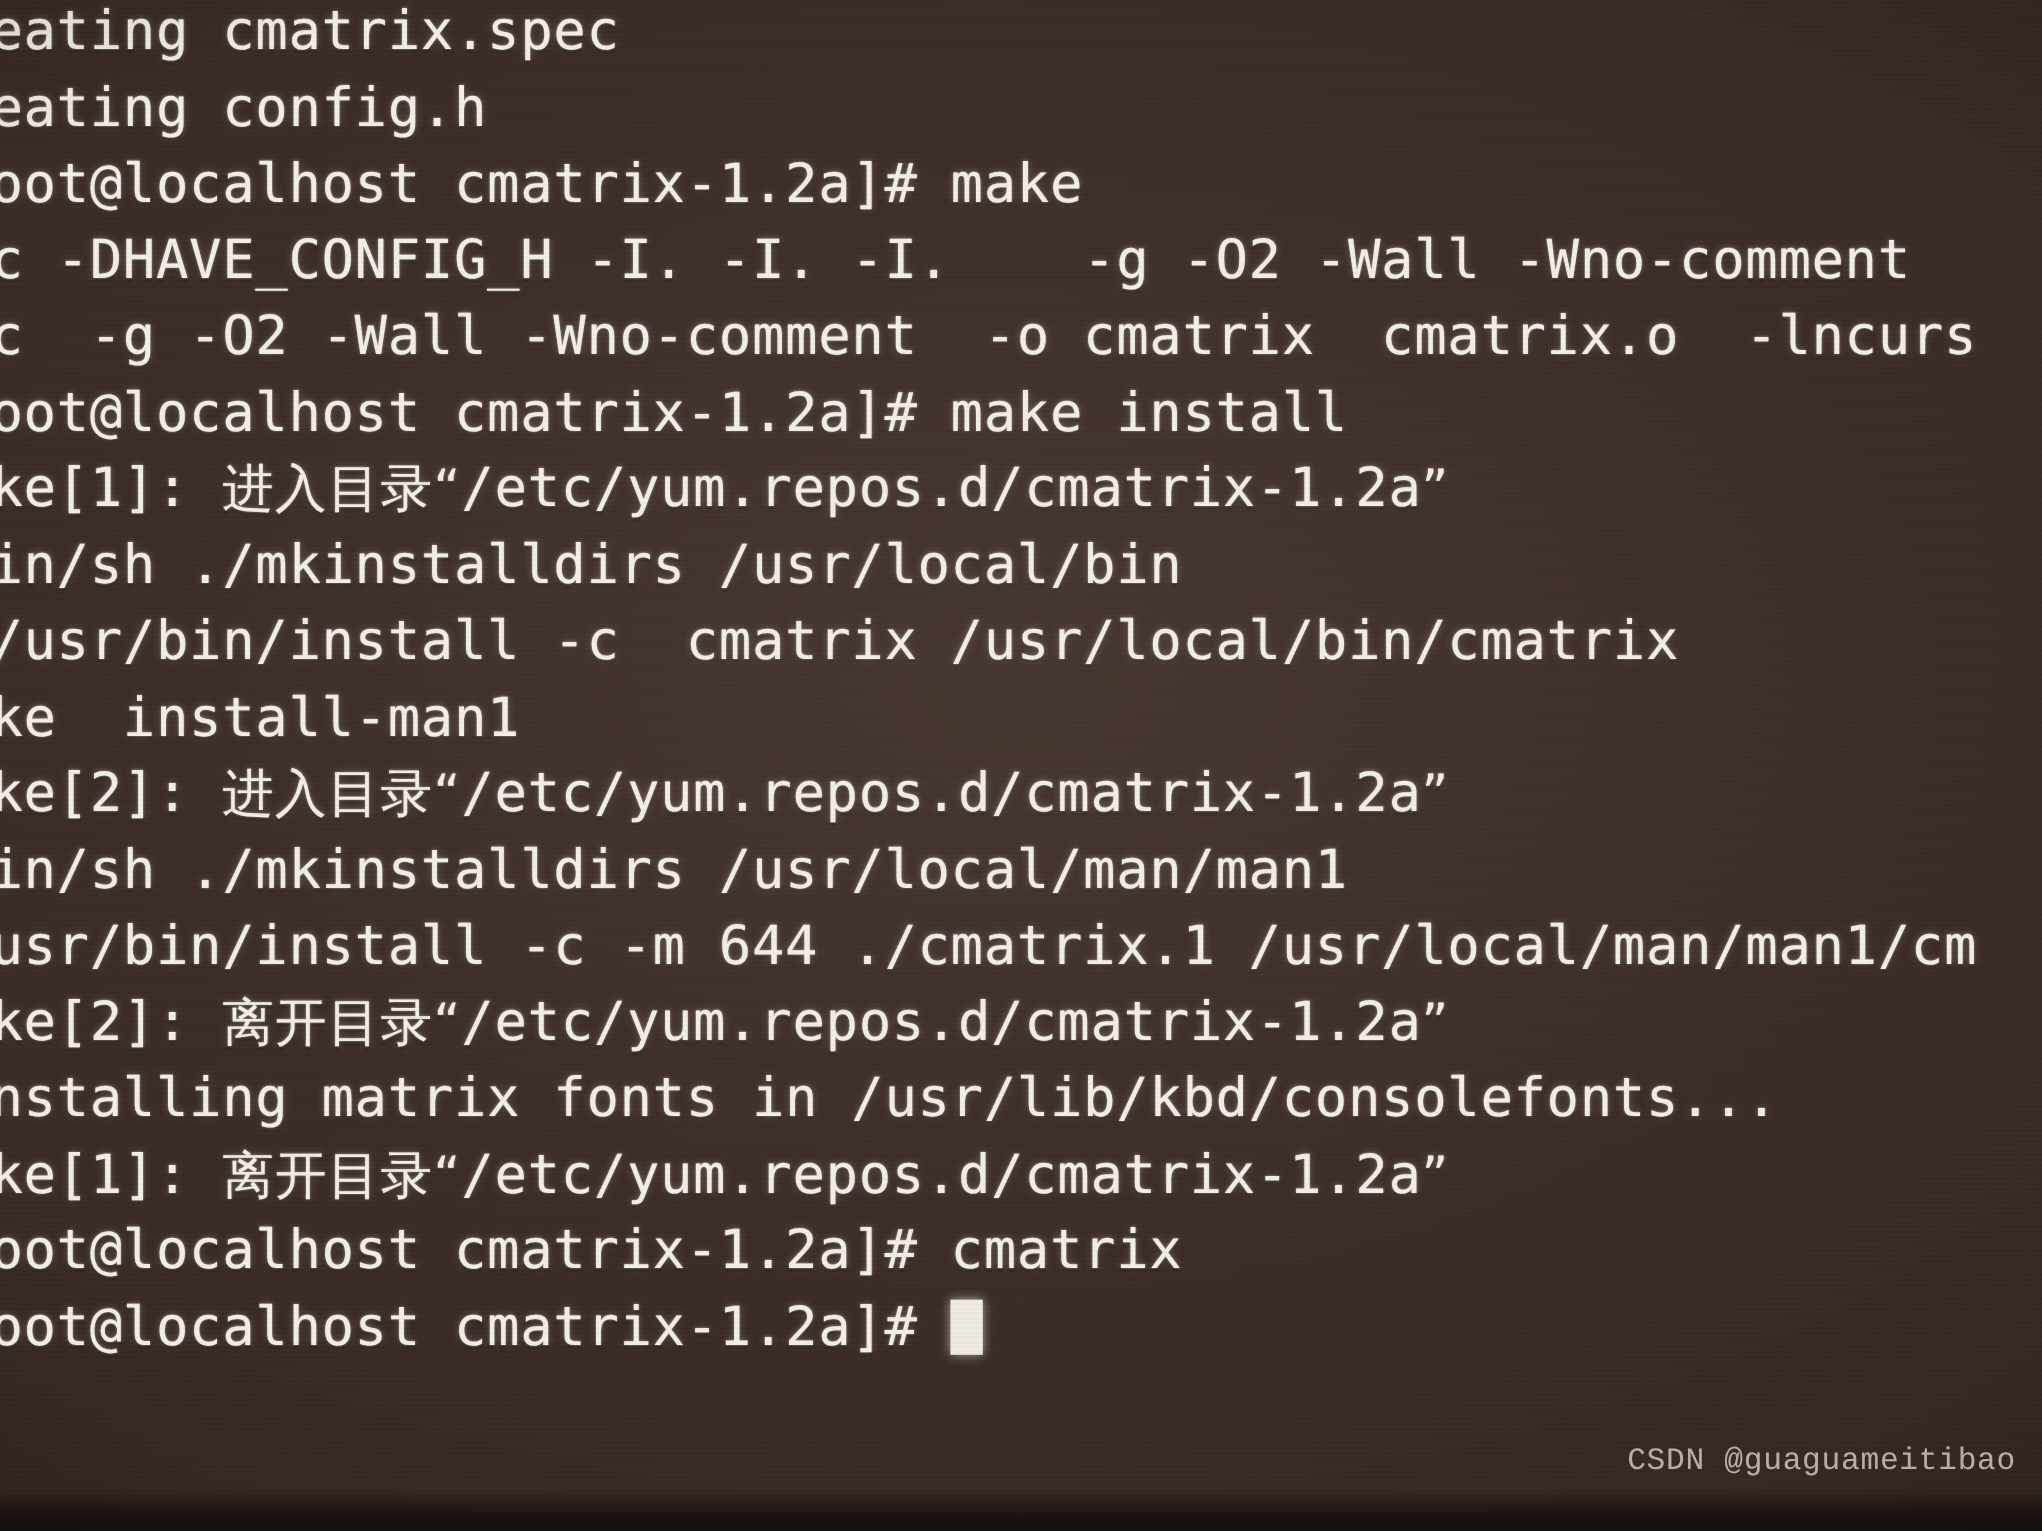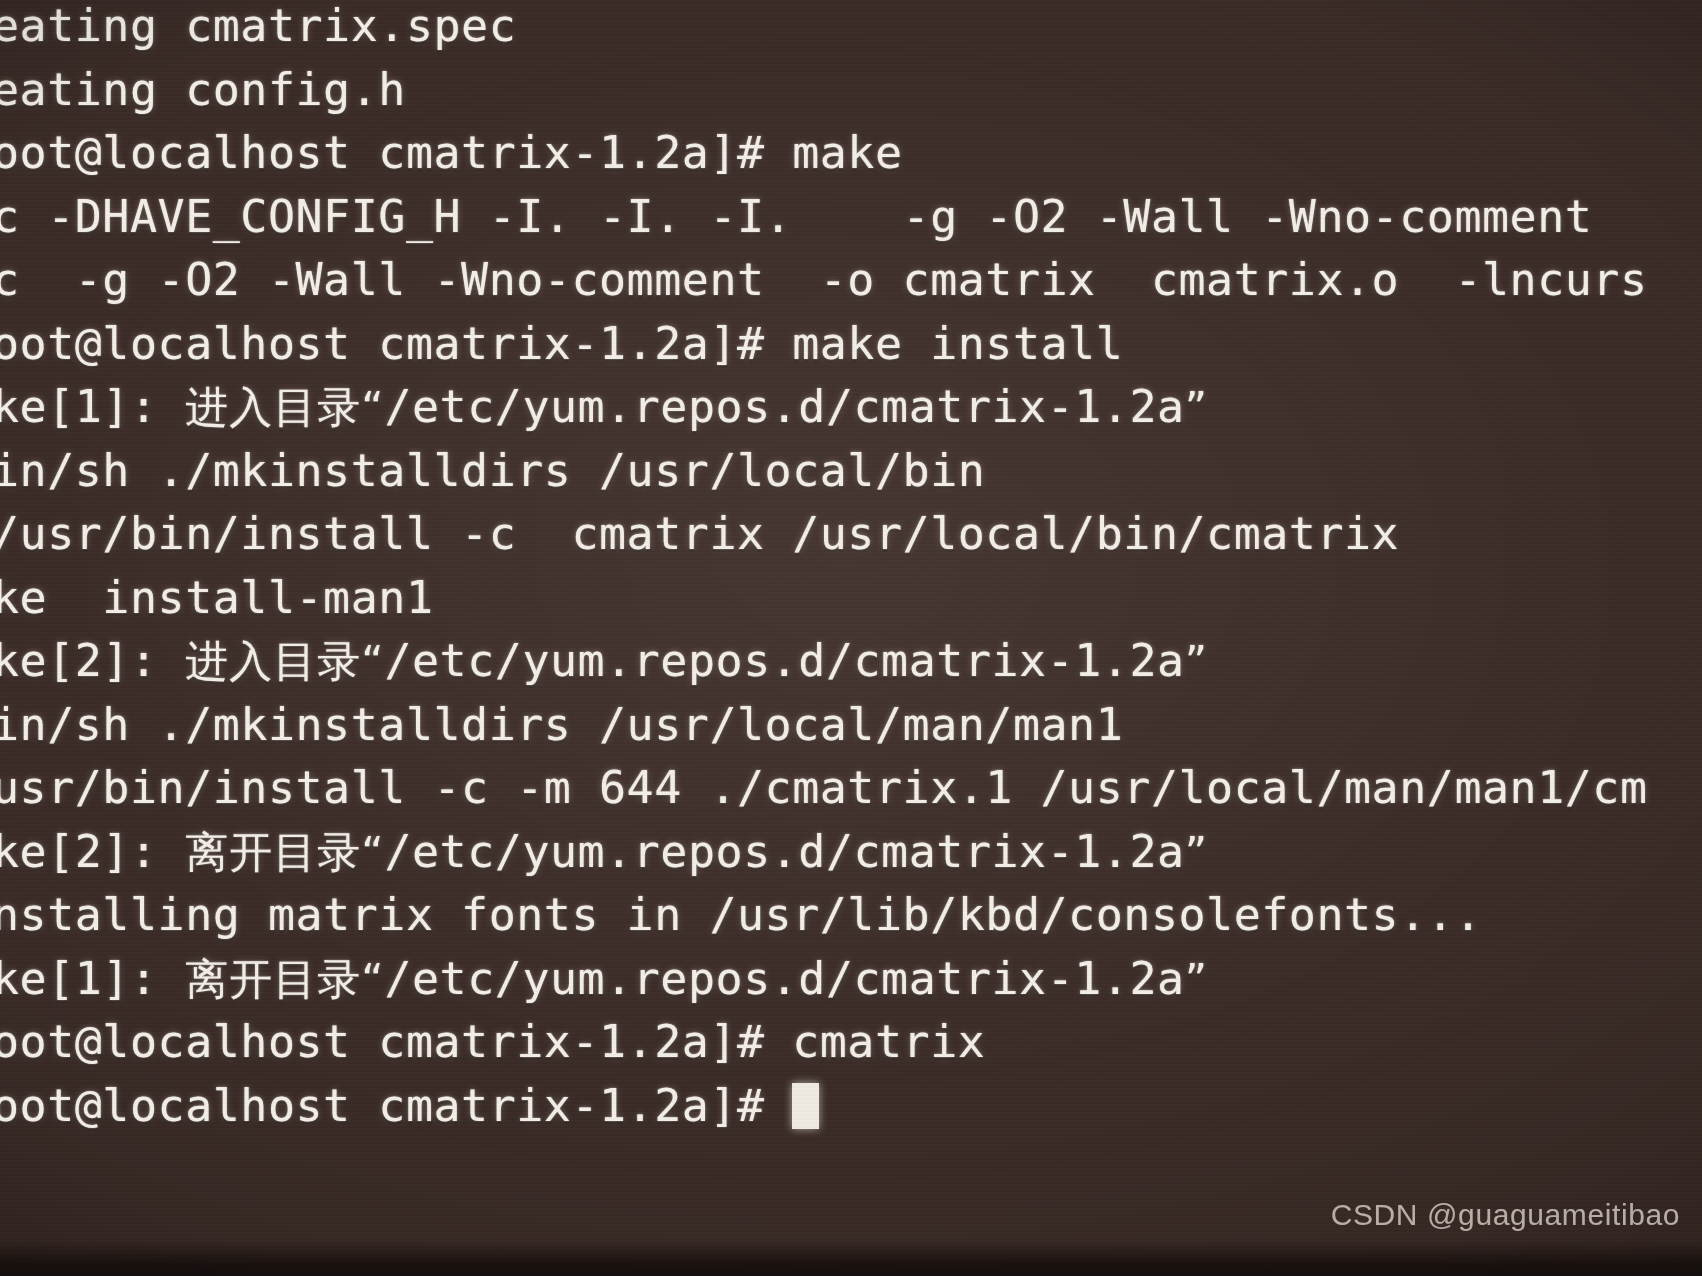--- a/index.html
+++ b/index.html
@@ -64,22 +64,22 @@
     width: 27px;
     height: 46px;
     vertical-align: -8px;
     background: #efeae2;
     box-shadow: 0 0 9px rgba(245,238,228,0.65);
   }
   #watermark {
     position: absolute;
     right: 22px;
     bottom: 44px;
-    font-family: Liberation Sans, sans-serif;
-    font-size: 30px;
+    font-family: Liberation Mono, monospace;
+    font-size: 26px;
     color: rgba(232,226,218,0.72);
     letter-spacing: 0.6px;
     z-index: 6;
     white-space: pre;
     text-align: center;
   }
   
   #scan {
     position: absolute;
     inset: 0;

